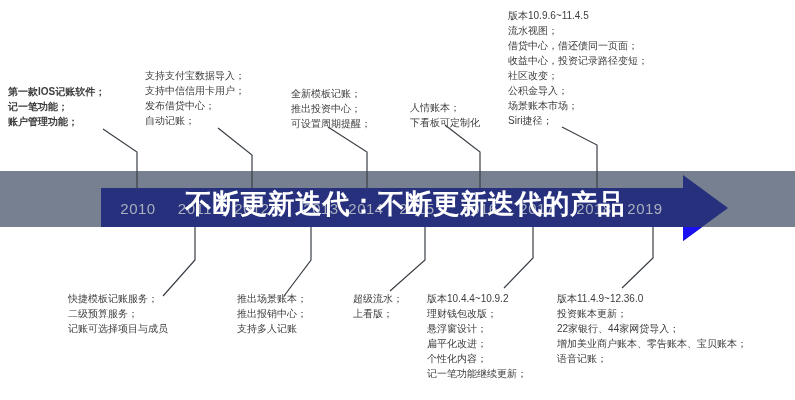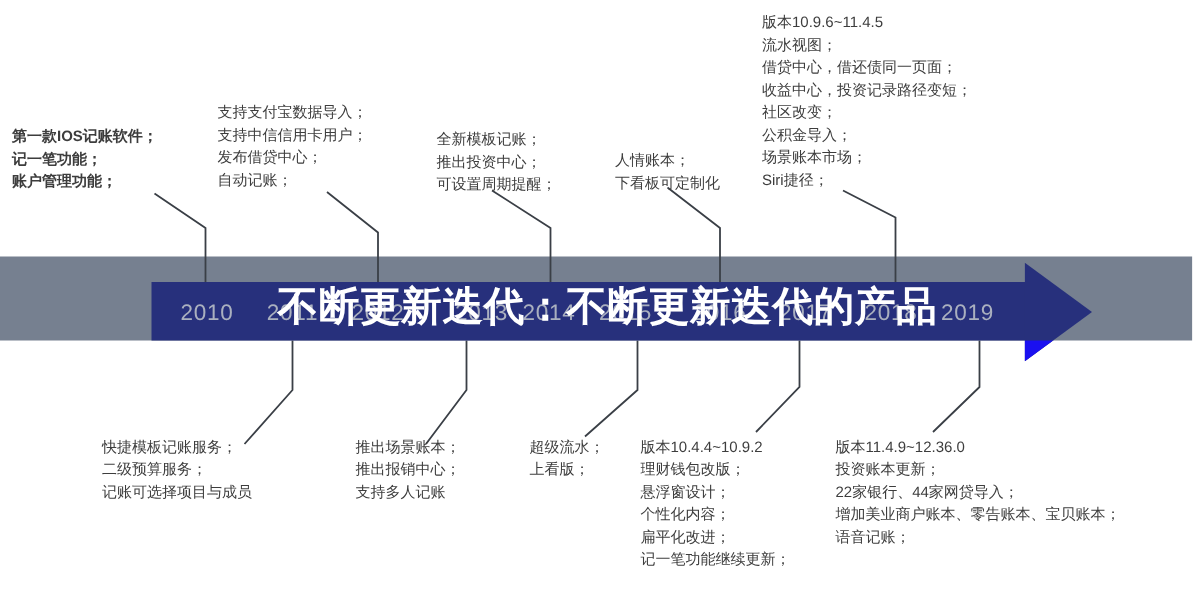--- a/index.html
+++ b/index.html
@@ -168,22 +168,22 @@
         <div class="ann-line">支持多人记账</div>
       </div>
       <div class="annotation" style="left: 353px; top: 291px;">
         <div class="ann-line">超级流水；</div>
         <div class="ann-line">上看版；</div>
       </div>
       <div class="annotation" style="left: 427px; top: 291px;">
         <div class="ann-line">版本10.4.4~10.9.2</div>
         <div class="ann-line">理财钱包改版；</div>
         <div class="ann-line">悬浮窗设计；</div>
+        <div class="ann-line">扁平化改进；</div>
         <div class="ann-line">个性化内容；</div>
-        <div class="ann-line">扁平化改进；</div>
         <div class="ann-line">记一笔功能继续更新；</div>
       </div>
       <div class="annotation" style="left: 557px; top: 291px;">
         <div class="ann-line">版本11.4.9~12.36.0</div>
         <div class="ann-line">投资账本更新；</div>
         <div class="ann-line">22家银行、44家网贷导入；</div>
         <div class="ann-line">增加美业商户账本、零告账本、宝贝账本；</div>
         <div class="ann-line">语音记账；</div>
       </div>
     </div>

